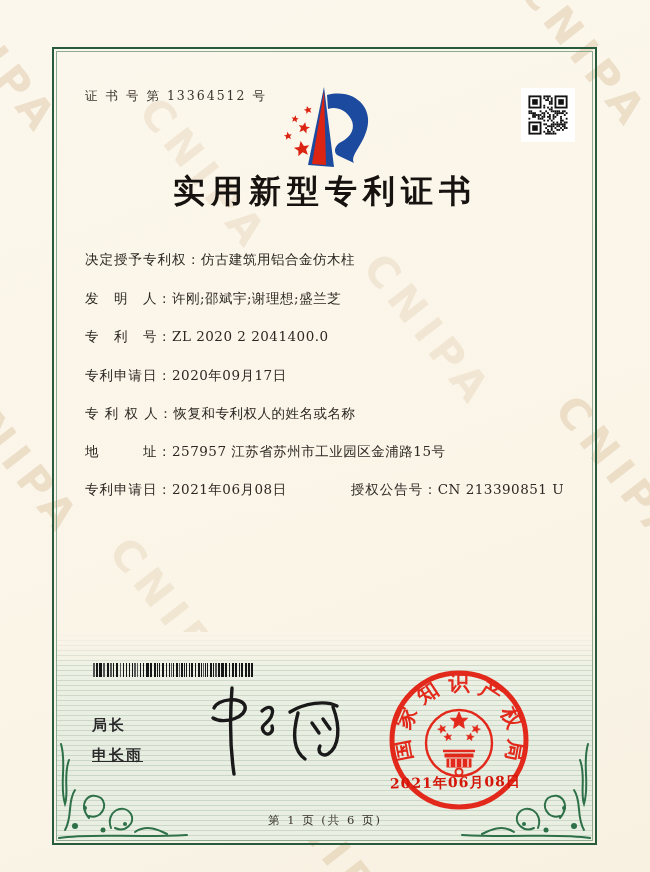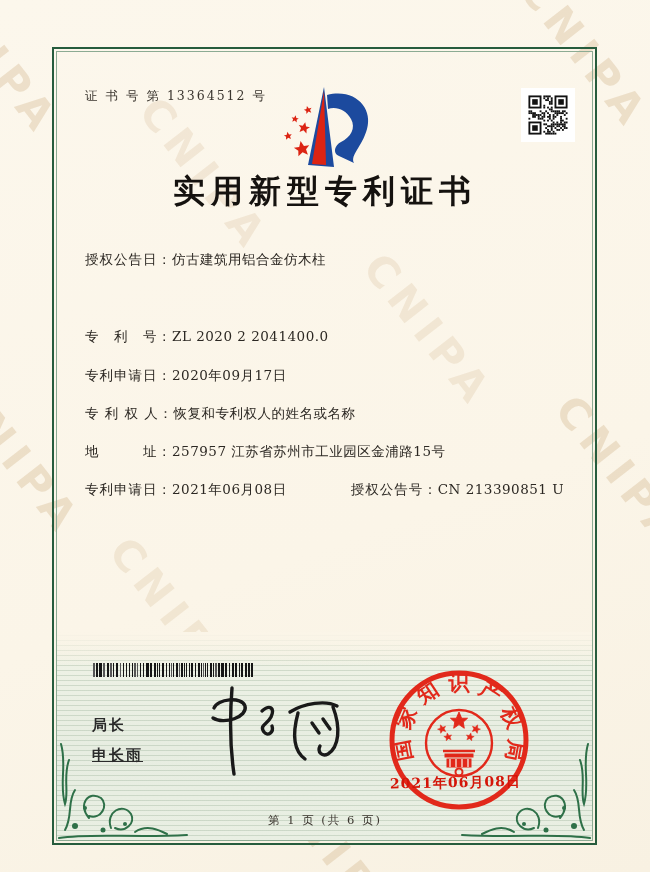--- a/index.html
+++ b/index.html
@@ -260,21 +260,24 @@
       <rect x="19" y="5" width="5" height="5" fill="#fff"></rect>
       <rect x="20" y="6" width="3" height="3" fill="#111"></rect>
       <rect x="4" y="18" width="7" height="7" fill="#111"></rect>
       <rect x="5" y="19" width="5" height="5" fill="#fff"></rect>
       <rect x="6" y="20" width="3" height="3" fill="#111"></rect>
     </svg>
 
   <div class="title">实用新型专利证书</div>
 
   <div class="row" style="top:251px;">
-    <span class="lab">授权公告日：</span><span class="val">仿古建筑用铝合金仿木柱</span>
+    <span class="lab">决定授予专利权：</span><span class="val">仿古建筑用铝合金仿木柱</span>
+  </div>
+  <div class="row" style="top:290px;">
+    <span class="lab">发　明　人：</span><span class="val">许刚;邵斌宇;谢理想;盛兰芝</span>
   </div>
   <div class="row" style="top:328px;">
     <span class="lab">专　利　号：</span><span class="val">ZL 2020 2 2041400.0</span>
   </div>
   <div class="row" style="top:367px;">
     <span class="lab">专利申请日：</span><span class="val">2020年09月17日</span>
   </div>
   <div class="row" style="top:405px;">
     <span class="lab">专 利 权 人：</span><span class="val">恢复和专利权人的姓名或名称</span>
   </div>

